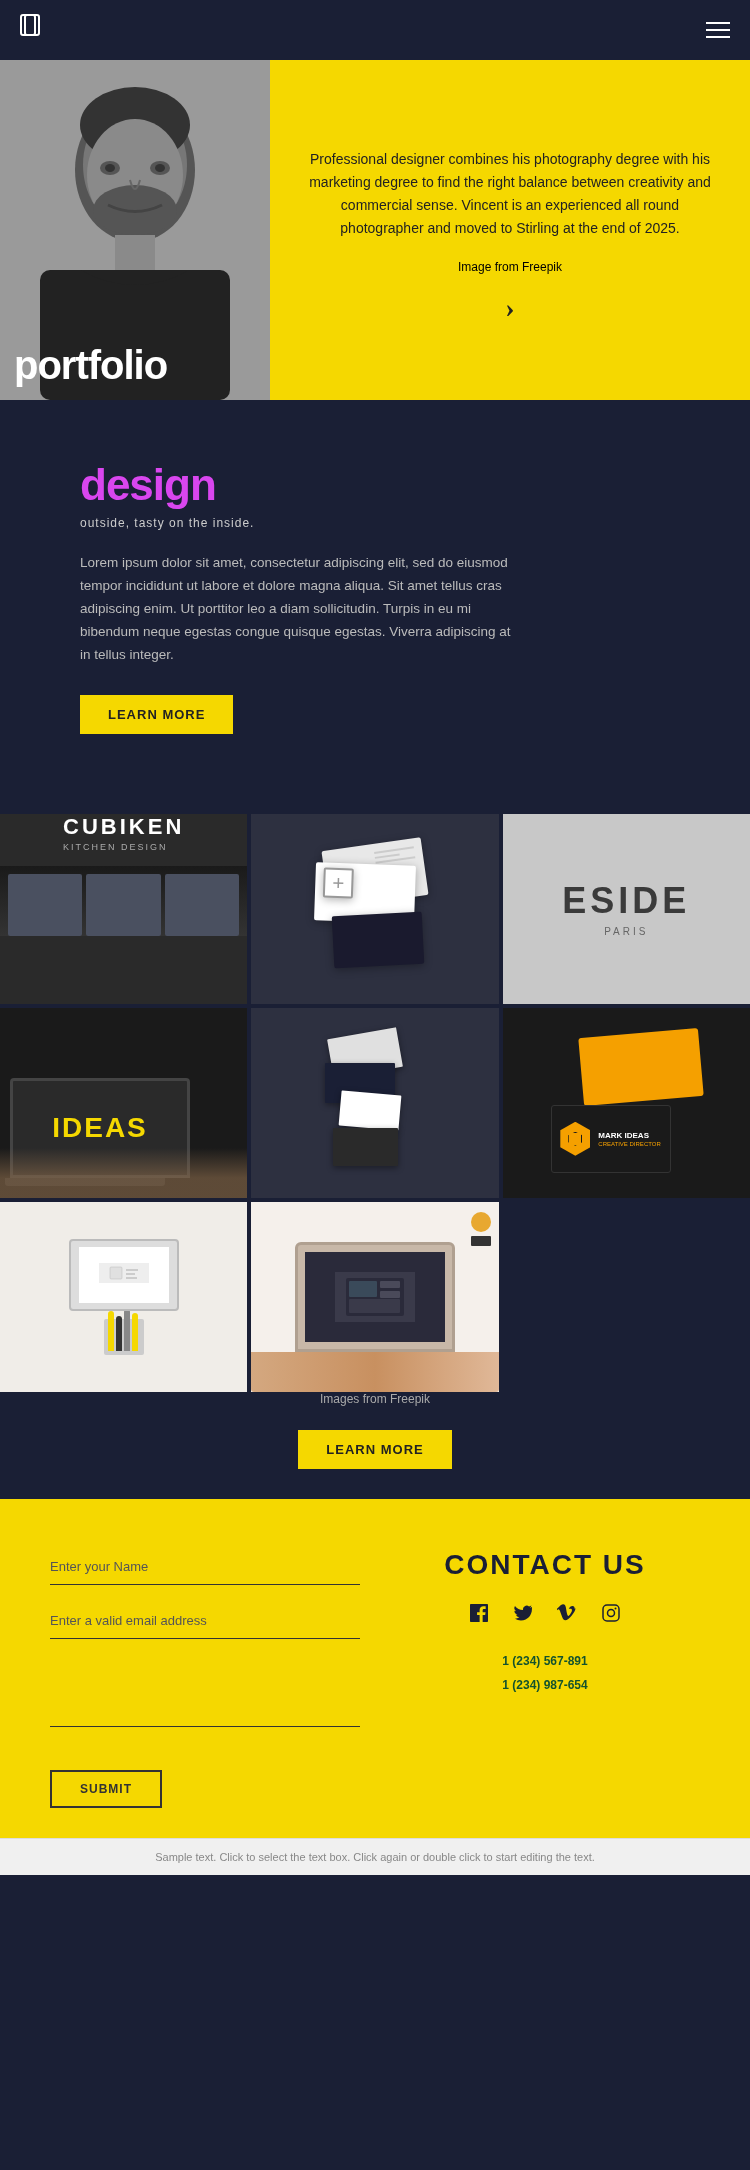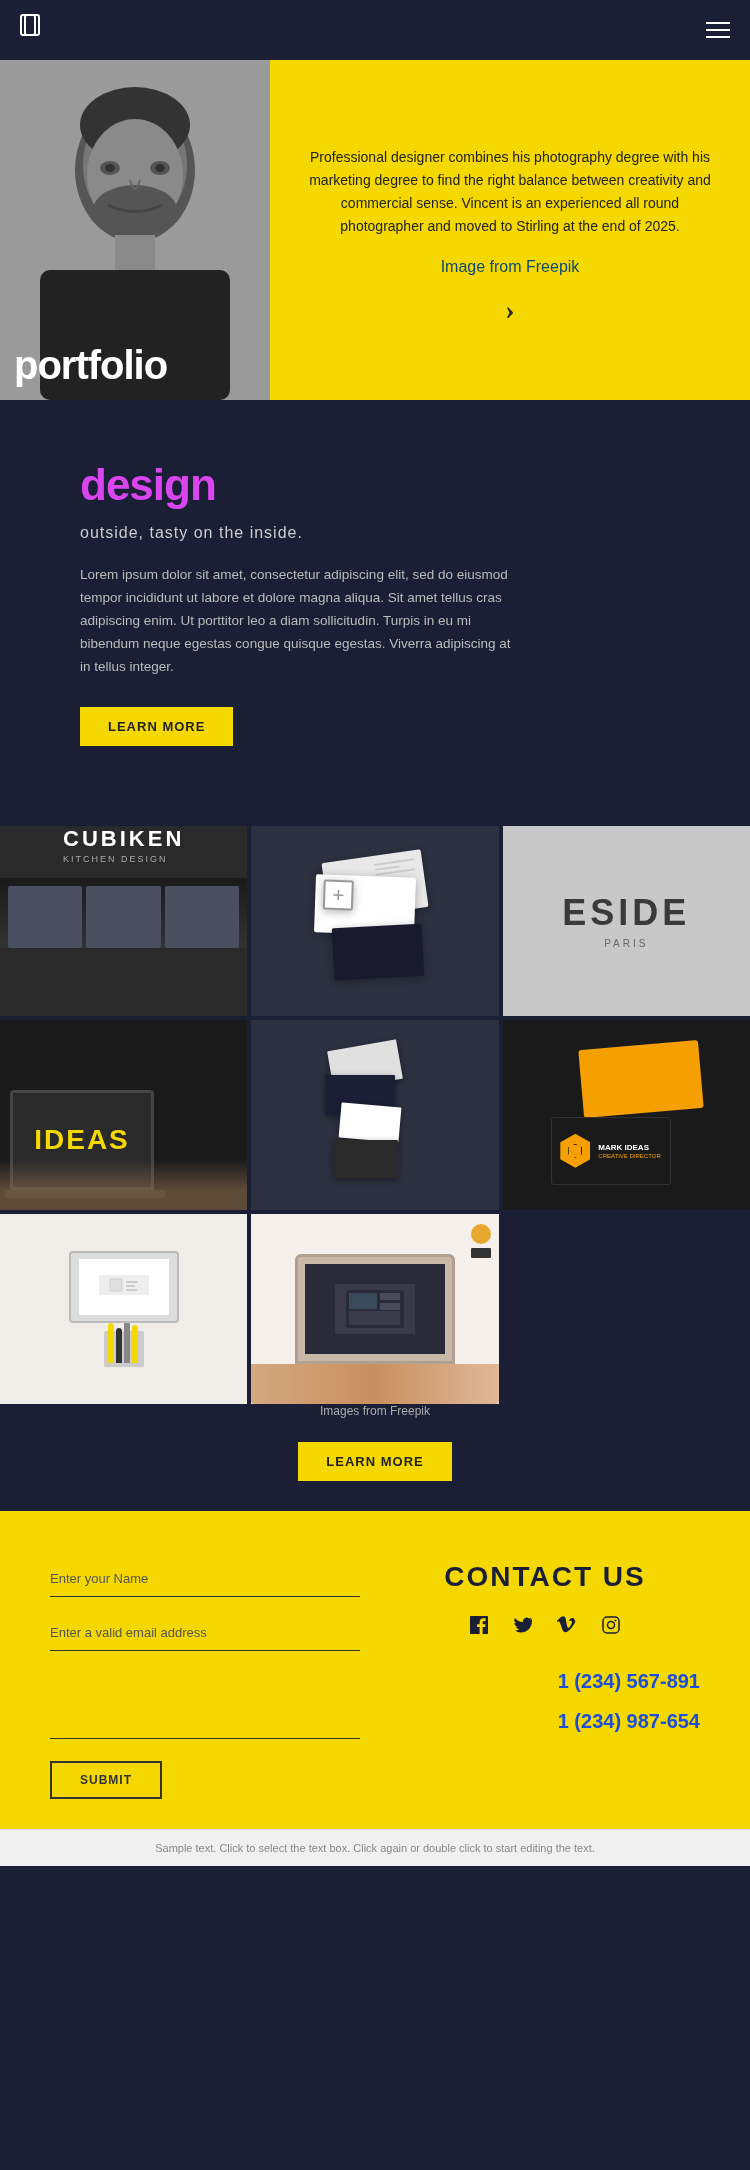--- a/index.html
+++ b/index.html
@@ -69,22 +69,22 @@
     }
     .hero-description {
       font-size: 14px;
       color: #222;
       line-height: 1.65;
       font-family: 'Arial', sans-serif;
       text-align: center;
     }
     .hero-source {
       margin-top: 20px;
-      font-size: 16px;
-      color: #0c4a6e;
+      font-size: 12px;
+      color: #000000;
       text-align: center;
       font-family: 'Arial', sans-serif;
     }
     .hero-arrow {
       margin-top: 18px;
       text-align: center;
       font-size: 28px;
       font-weight: 900;
       color: #222;
       cursor: pointer;
@@ -97,23 +97,23 @@
       text-align: left;
     }
     .design-title {
       font-size: 44px;
       font-weight: 900;
       font-family: 'Arial', sans-serif;
       color: #d946ef;
       letter-spacing: -1px;
     }
     .design-subtitle {
-      font-size: 16px;
+      font-size: 12px;
       color: #ccc;
-      margin-top: 14px;
+      margin-top: 6px;
       letter-spacing: 1px;
       font-family: 'Arial', sans-serif;
     }
     .design-body {
       font-size: 13.5px;
       color: #bbb;
       line-height: 1.7;
       margin-top: 22px;
       font-family: 'Arial', sans-serif;
       max-width: 440px;
@@ -249,21 +249,21 @@
     .cell-ideas {
       background: #1a1a1a;
       display: flex;
       align-items: flex-end;
       justify-content: flex-start;
       padding: 10px;
       position: relative;
     }
     
     .laptop-mock {
-      width: 144px;
+      width: 180px;
       height: 100px;
       background: #2a2a2a;
       border-radius: 4px 4px 0 0;
       border: 3px solid #444;
       position: absolute;
       bottom: 20px;
       left: 10px;
       display: flex;
       align-items: center;
       justify-content: center;
@@ -601,21 +601,21 @@
       background: transparent;
       border: 2px solid #333;
       padding: 10px 28px;
       font-size: 12px;
       font-weight: 700;
       font-family: 'Arial', sans-serif;
       letter-spacing: 1px;
       cursor: pointer;
       text-transform: uppercase;
       color: #333;
-      margin-top: 0;
+      margin-top: 21px;
     }
     .contact-info { text-align: center; }
     .contact-title {
       font-size: 28px;
       font-weight: 900;
       font-family: 'Arial', sans-serif;
       color: #1a1f35;
       letter-spacing: 2px;
       margin-bottom: 18px;
     }
@@ -629,26 +629,25 @@
       width: 28px;
       height: 28px;
       display: flex;
       align-items: center;
       justify-content: center;
       font-size: 16px;
       color: #1a1f35;
       cursor: pointer;
     }
     .phone-numbers {
-      font-size: 20px;
-      font-family: 'Arial', sans-serif;
-      color: #1d4ed8;
+      font-size: 12px;
+      font-family: 'Arial', sans-serif;
+      color: #14532d;
       line-height: 2;
       font-weight: 600;
-      text-align: right;
     }
 
     
     .footer-bar {
       background: #f0f0f0;
       padding: 12px 20px;
       text-align: center;
       font-size: 11px;
       color: #888;
       font-family: 'Arial', sans-serif;

